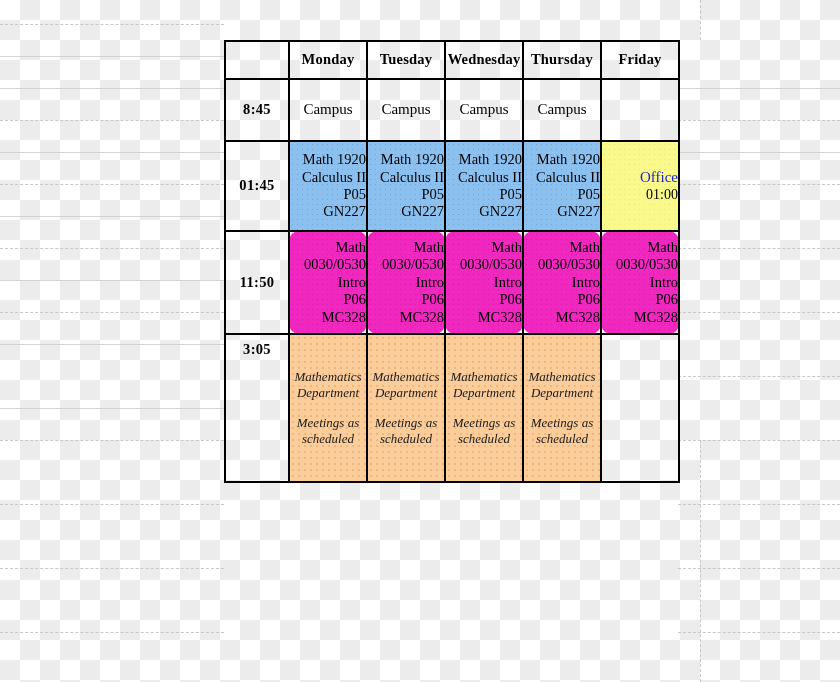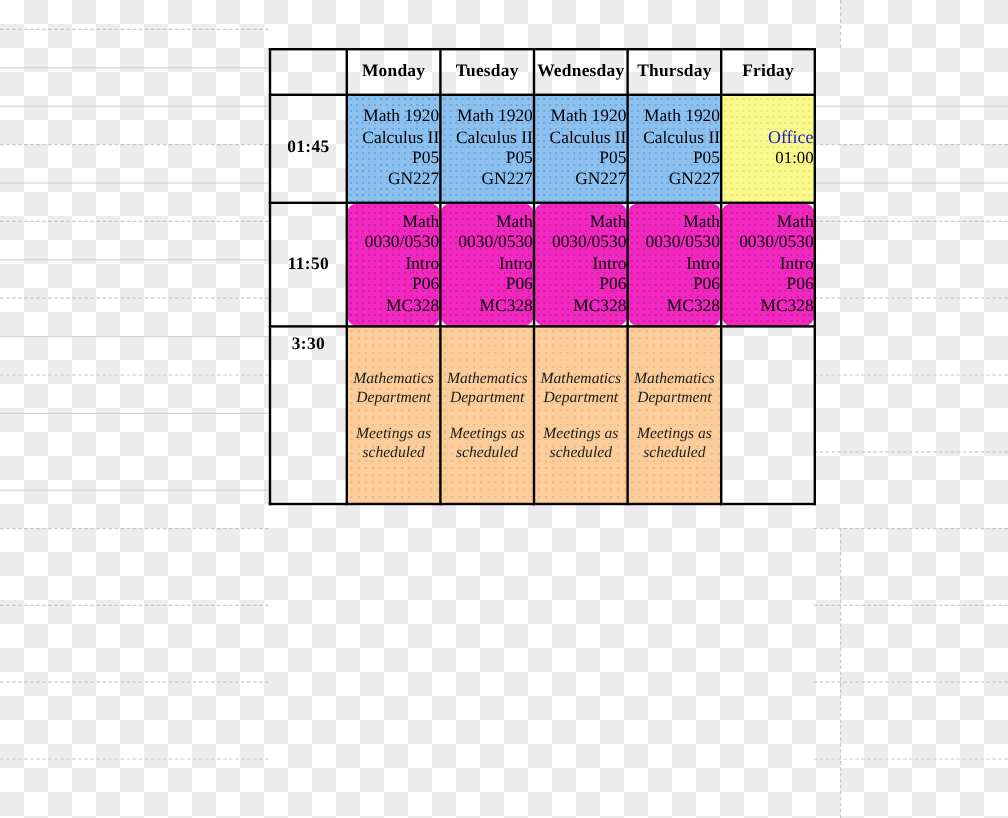--- a/index.html
+++ b/index.html
@@ -207,20 +207,36 @@
         <th class="corner-head"></th>
         <th class="day-head">Monday</th>
         <th class="day-head">Tuesday</th>
         <th class="day-head">Wednesday</th>
         <th class="day-head">Thursday</th>
         <th class="day-head">Friday</th>
       </tr>
     </thead>
     <tbody>
 
+      <tr class="r-845">
+        <td class="time-cell">8:45</td>
+        <td class="fill-none">
+          <span class="txt-plain">Campus</span>
+        </td>
+        <td class="fill-none">
+          <span class="txt-plain">Campus</span>
+        </td>
+        <td class="fill-none">
+          <span class="txt-plain">Campus</span>
+        </td>
+        <td class="fill-none">
+          <span class="txt-plain">Campus</span>
+        </td>
+        <td class="fill-none"></td>
+      </tr>
 
 
       <tr class="r-1045">
         <td class="time-cell">01:45</td>
         <td class="fill-blue">
           <span class="course-text cell-lines">
             <span>Math 1920</span>
             <span>Calculus II</span>
             <span>P05</span>
             <span>GN227</span>
@@ -302,21 +318,21 @@
             <span>0030/0530</span>
             <span>Intro</span>
             <span>P06</span>
             <span>MC328</span>
           </span>
         </td>
       </tr>
 
 
       <tr class="r-300">
-        <td class="time-cell top-align">3:30</td>
+        <td class="time-cell top-align">3:05</td>
         <td class="fill-orange">
           <span class="dept-text">
             <span class="grp">Mathematics</span>
             <span class="grp">Department</span>
             <span class="gap"></span>
             <span class="grp">Meetings as</span>
             <span class="grp">scheduled</span>
           </span>
         </td>
         <td class="fill-orange">

